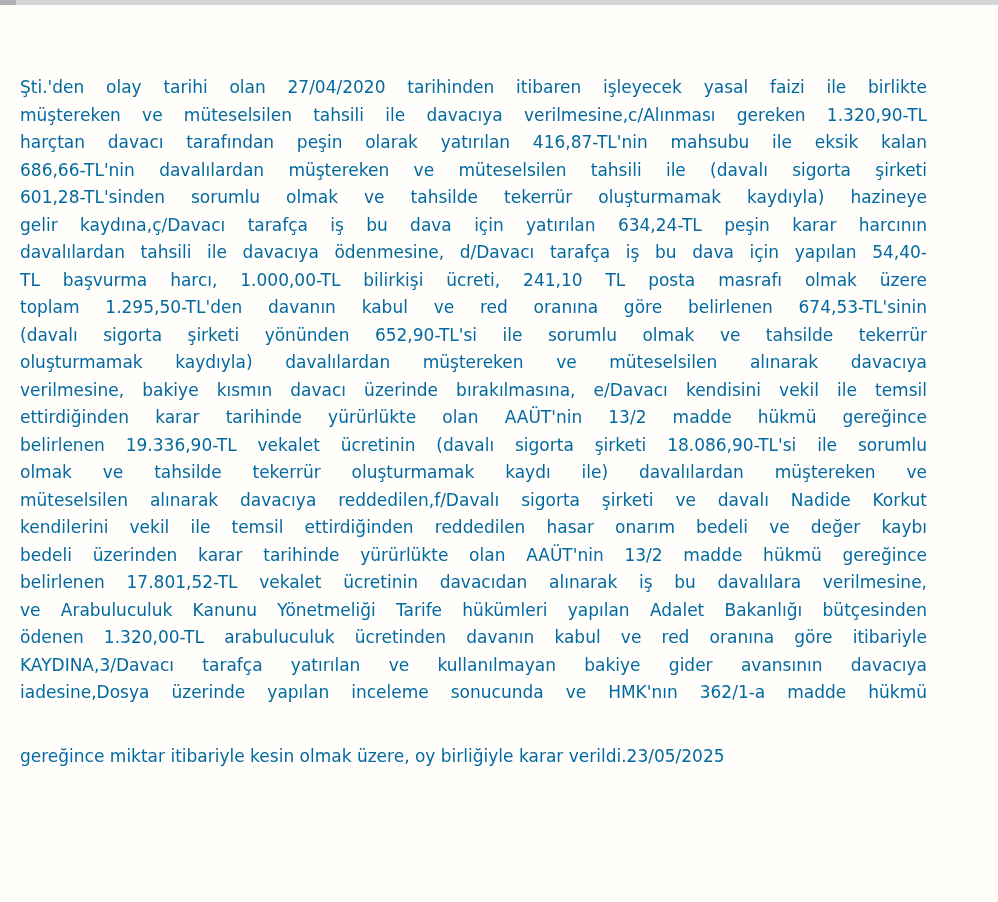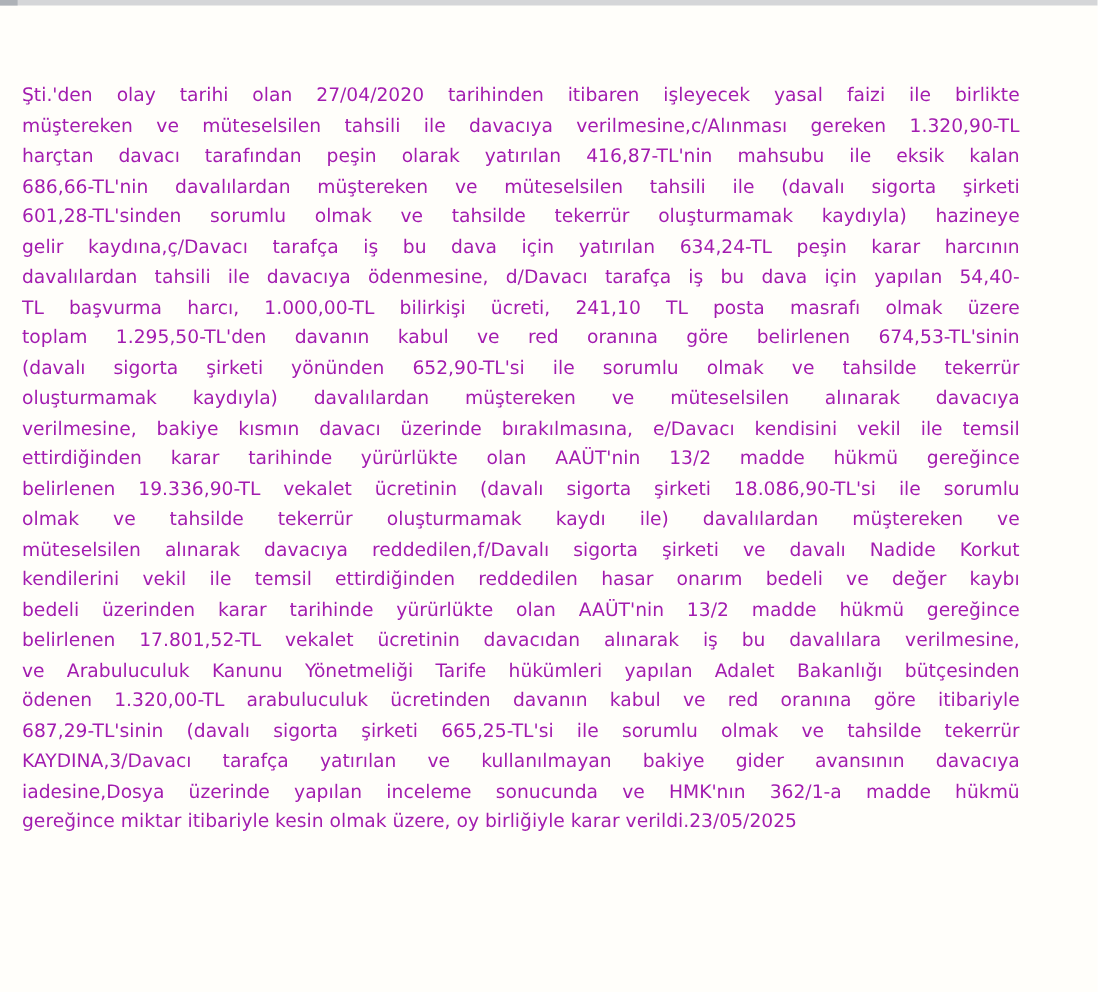--- a/index.html
+++ b/index.html
@@ -28,34 +28,35 @@
     height: 5px;
     background: #aeb2b7;
   }
   .text-block {
     position: absolute;
     top: 74px;
     left: 0;
     width: 930px;
     padding-left: 20px;
     padding-right: 3px;
-    color: #a21caf;
+    color: #0369a1;
     font-size: 17px;
     line-height: 27.5px;
     -webkit-font-smoothing: antialiased;
   }
   .text-line {
     text-align: justify;
     text-align-last: justify;
     white-space: normal;
     overflow: hidden;
     height: 27.5px;
   }
   .text-line.last-line {
     text-align-last: left;
+    margin-top: 36px;
   }
 </style>
 </head>
 <body>
 
 <div class="page">
   <div class="top-bar">
     <div class="top-bar-accent"></div>
   </div>
   <div class="text-block" id="text-block">
@@ -73,18 +74,17 @@
       <div class="text-line">verilmesine, bakiye kısmın davacı üzerinde bırakılmasına, e/Davacı kendisini vekil ile temsil</div>
       <div class="text-line">ettirdiğinden karar tarihinde yürürlükte olan AAÜT'nin 13/2 madde hükmü gereğince</div>
       <div class="text-line">belirlenen 19.336,90-TL vekalet ücretinin (davalı sigorta şirketi 18.086,90-TL'si ile sorumlu</div>
       <div class="text-line">olmak ve tahsilde tekerrür oluşturmamak kaydı ile) davalılardan müştereken ve</div>
       <div class="text-line">müteselsilen alınarak davacıya reddedilen,f/Davalı sigorta şirketi ve davalı Nadide Korkut</div>
       <div class="text-line">kendilerini vekil ile temsil ettirdiğinden reddedilen hasar onarım bedeli ve değer kaybı</div>
       <div class="text-line">bedeli üzerinden karar tarihinde yürürlükte olan AAÜT'nin 13/2 madde hükmü gereğince</div>
       <div class="text-line">belirlenen 17.801,52-TL vekalet ücretinin davacıdan alınarak iş bu davalılara verilmesine,</div>
       <div class="text-line">ve Arabuluculuk Kanunu Yönetmeliği Tarife hükümleri yapılan Adalet Bakanlığı bütçesinden</div>
       <div class="text-line">ödenen 1.320,00-TL arabuluculuk ücretinden davanın kabul ve red oranına göre itibariyle</div>
-      <div class="text-line">687,29-TL'sinin (davalı sigorta şirketi 665,25-TL'si ile sorumlu olmak ve tahsilde tekerrür</div>
       <div class="text-line">KAYDINA,3/Davacı tarafça yatırılan ve kullanılmayan bakiye gider avansının davacıya</div>
       <div class="text-line">iadesine,Dosya üzerinde yapılan inceleme sonucunda ve HMK'nın 362/1-a madde hükmü</div>
       <div class="text-line last-line">gereğince miktar itibariyle kesin olmak üzere, oy birliğiyle karar verildi.23/05/2025</div>
     </div>
 </div>
 
 </body></html>

